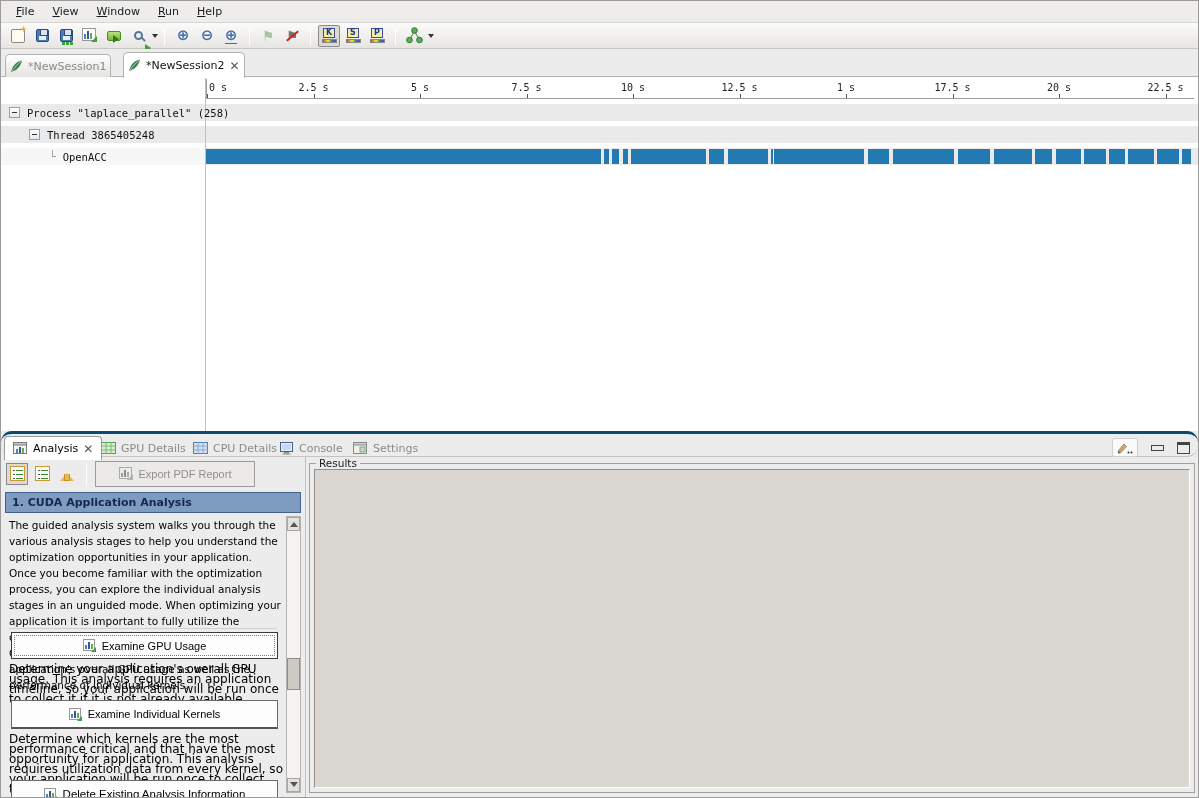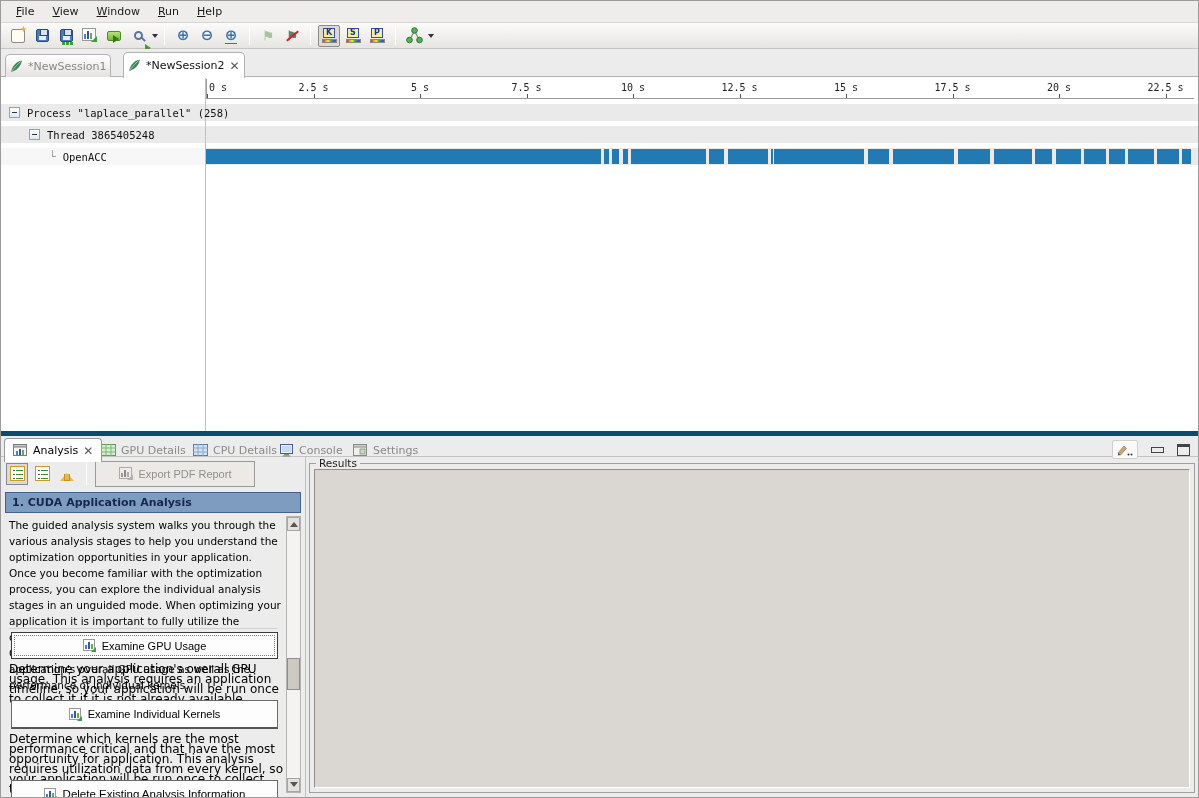--- a/index.html
+++ b/index.html
@@ -80,21 +80,21 @@
   .expander { width:11px; height:11px; border:1px solid #88a4c4; background:linear-gradient(#ffffff,#dfe9f3);
               display:flex; align-items:center; justify-content:center; flex:0 0 auto; }
   .expander::after { content:""; width:5px; height:1px; background:#333; }
   .tree-label { margin-left:7px; white-space:nowrap; }
   .lconn { color:#9a9a9a; font-size:11px; margin-left:0; }
   .track { position:absolute; left:205px; top:71px; height:17px; right:0; }
   .seg { position:absolute; top:1px; height:15px; }
 
   
   .btabbar { position:absolute; top:430px; left:0; right:0; height:26px; background:#ececec;
-             border-top:5px solid #0c4a6e; border-bottom:1px solid #c6c3be; }
+             border-top:3px solid #0c4a6e; border-bottom:1px solid #c6c3be;border-radius:11px; }
   .btab { position:absolute; display:flex; align-items:center; gap:5px; padding:0 8px; height:22px; top:3px; color:#8a8a8a; }
   .btab.active { background:#ffffff; border:1px solid #9a9a9a; border-bottom:none; border-radius:4px 4px 0 0; height:24px; top:2px; color:#000; z-index:2; }
   .bwin { position:absolute; right:8px; top:4px; display:flex; gap:13px; align-items:center; }
   .pencil-btn { width:26px; height:19px; background:#fafafa; border:1px solid #d0d0d0; border-radius:2px;
                 display:flex; align-items:center; justify-content:center; }
 
   
   .apane { position:absolute; left:0; top:456px; width:305px; height:341px; background:#ececec; overflow:hidden; border-right:1px solid #c4c1bc; }
   .atoolbar { position:absolute; top:1px; left:0; width:100%; height:31px; display:flex; align-items:center; padding-left:5px; }
   .abtn { width:22px; height:22px; display:flex; align-items:center; justify-content:center; margin-right:3px; }
@@ -257,21 +257,21 @@
       <span class="tick-label" style="left: 106.5px;">2.5 s</span>
       <span class="tick-mark" style="left: 106.5px;"></span>
       <span class="tick-label" style="left: 213px;">5 s</span>
       <span class="tick-mark" style="left: 213px;"></span>
       <span class="tick-label" style="left: 319.5px;">7.5 s</span>
       <span class="tick-mark" style="left: 319.5px;"></span>
       <span class="tick-label" style="left: 426px;">10 s</span>
       <span class="tick-mark" style="left: 426px;"></span>
       <span class="tick-label" style="left: 532.5px;">12.5 s</span>
       <span class="tick-mark" style="left: 532.5px;"></span>
-      <span class="tick-label" style="left: 639px;">15 s</span>
+      <span class="tick-label" style="left: 639px;">1 s</span>
       <span class="tick-mark" style="left: 639px;"></span>
       <span class="tick-label" style="left: 745.5px;">17.5 s</span>
       <span class="tick-mark" style="left: 745.5px;"></span>
       <span class="tick-label" style="left: 852px;">20 s</span>
       <span class="tick-mark" style="left: 852px;"></span>
       <span class="tick-label" style="left: 958.5px;">22.5 s</span>
       <span class="tick-mark" style="left: 958.5px;"></span>
     </div>
 
   <div class="row-band" style="top:27px;"></div>

